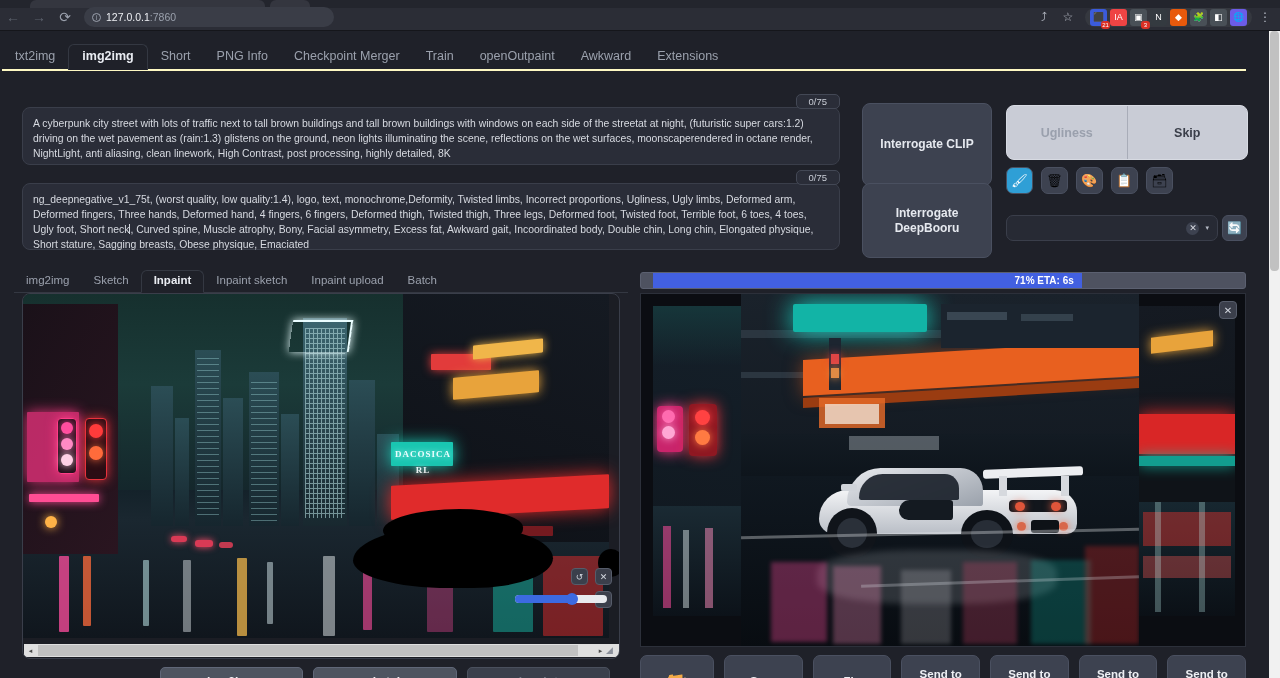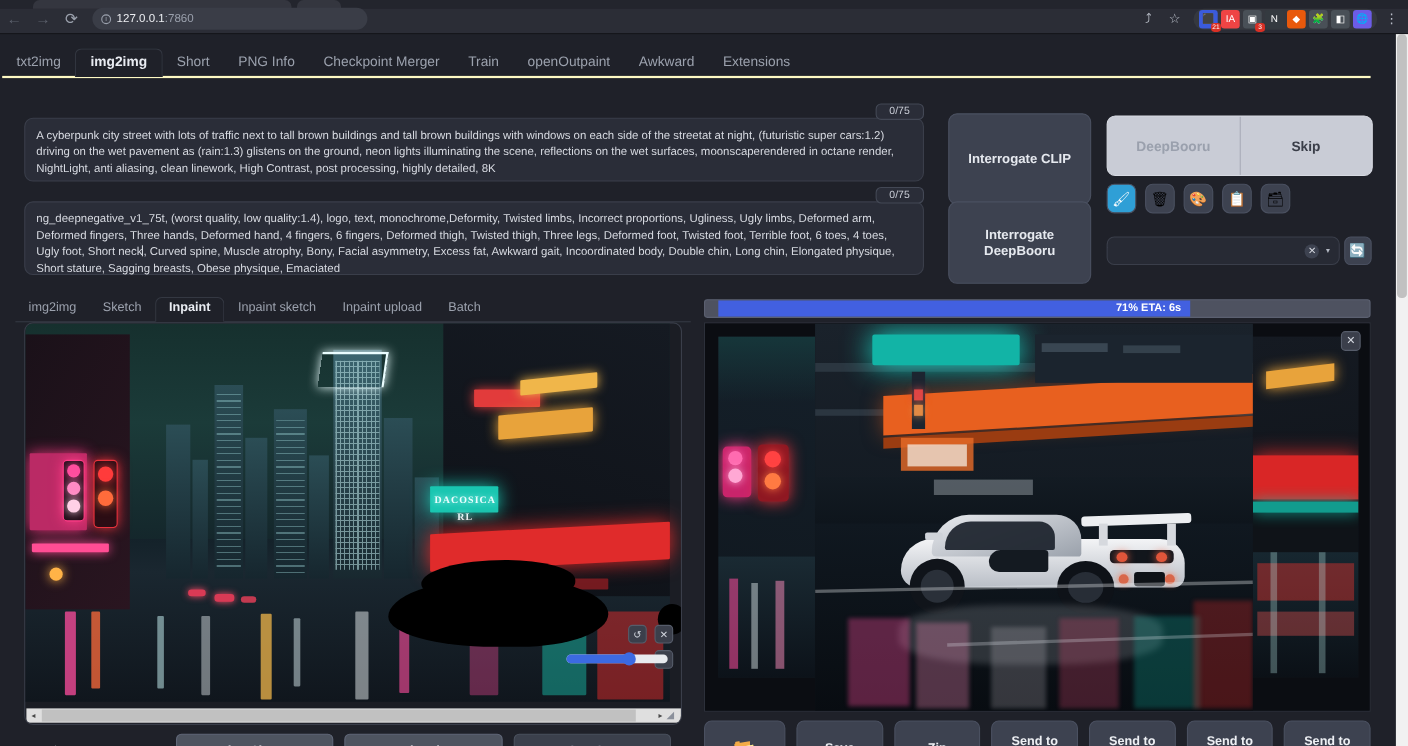--- a/index.html
+++ b/index.html
@@ -201,21 +201,21 @@
 
   <div class="prompt-wrap" id="neg-prompt-box" style="left:22px; top:152px; width:818px; height:67px;">
     <div class="token-counter">0/75</div>
     <div class="prompt-text"><span id="neg-a">ng_deepnegative_v1_75t, (worst quality, low quality:1.4), logo, text, monochrome,Deformity, Twisted limbs, Incorrect proportions, Ugliness, Ugly limbs, Deformed arm, Deformed fingers, Three hands, Deformed hand, 4 fingers, 6 fingers, Deformed thigh, Twisted thigh, Three legs, Deformed foot, Twisted foot, Terrible foot, 6 toes, 4 toes, Ugly foot, Short neck</span><span class="caret"></span><span id="neg-b">, Curved spine, Muscle atrophy, Bony, Facial asymmetry, Excess fat, Awkward gait, Incoordinated body, Double chin, Long chin, Elongated physique, Short stature, Sagging breasts, Obese physique, Emaciated</span></div>
   </div>
 
   <div class="gbtn" id="interrogate-clip">Interrogate CLIP</div>
   <div class="gbtn" id="interrogate-deepbooru">Interrogate DeepBooru</div>
 
   <div id="gen-group">
-    <div class="gen-half" id="btn-interrupt">DeepBooru</div>
+    <div class="gen-half" id="btn-interrupt">Ugliness</div>
     <div class="gen-half" id="btn-skip">Skip</div>
   </div>
 
   <div id="icon-row">
       <div class="sq-icon" style="background: rgb(47, 159, 214); color: rgb(255, 255, 255);">🖌</div>
       <div class="sq-icon">🗑</div>
       <div class="sq-icon">🎨</div>
       <div class="sq-icon">📋</div>
       <div class="sq-icon">🗃</div>
     </div>

